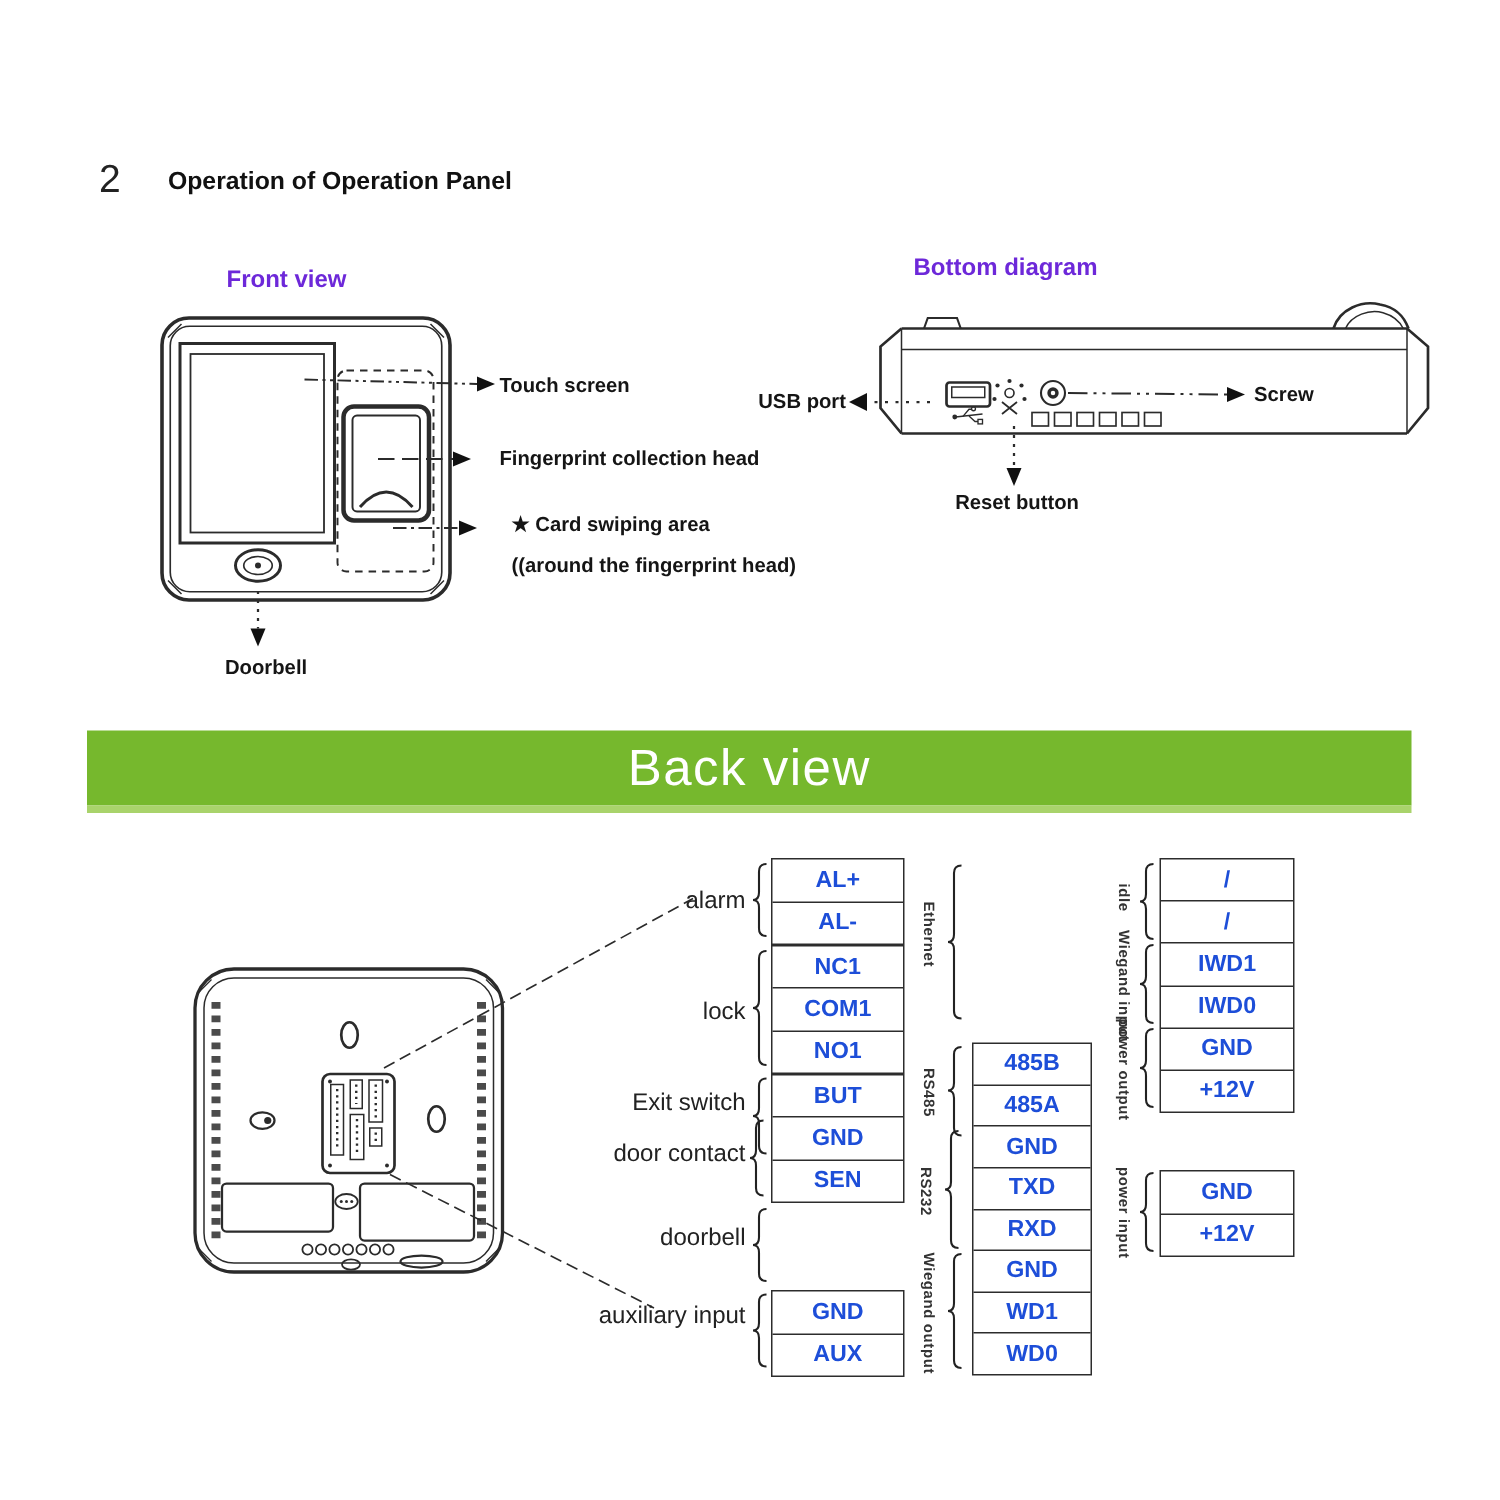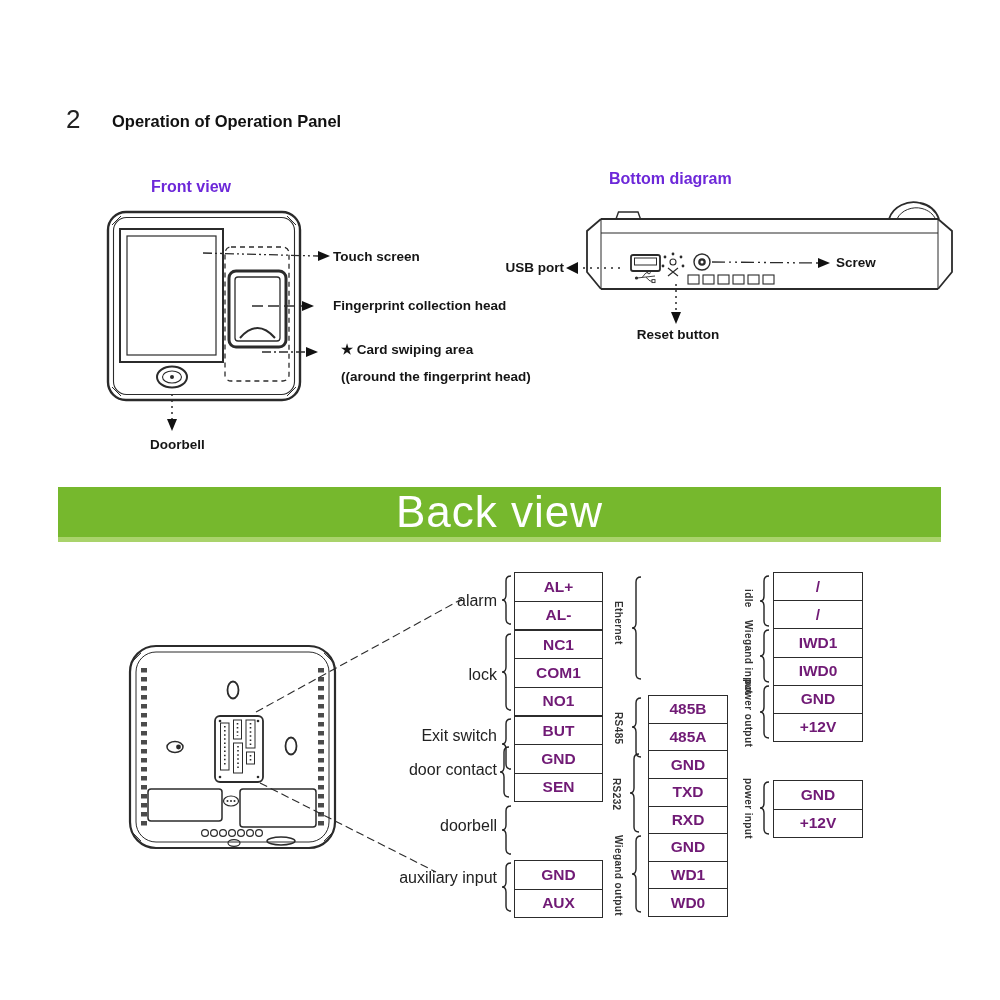--- a/index.html
+++ b/index.html
@@ -6,25 +6,25 @@
   #page{position:relative;width:1000px;height:1000px;background:#fff;overflow:hidden;
         font-family:"Liberation Sans",sans-serif;color:#1b1b1b;}
   .abs{position:absolute;}
   svg{position:absolute;left:0;top:0;pointer-events:none;}
   .h-num{font-size:26px;font-weight:400;color:#222;}
   .h-title{font-size:16.5px;font-weight:700;color:#111;}
   .fig-title{font-size:16px;font-weight:700;color:#6d28d9;}
   .dlabel{font-size:13.5px;font-weight:600;color:#151515;white-space:nowrap;}
   .banner{background:#76b82d;}
   .banner-strip{background:#a9d36b;}
-  .banner-text{width:100%;text-align:center;line-height:50px;font-size:44px;font-weight:400;
+  .banner-text{width:100%;text-align:center;line-height:50px;font-size:34px;font-weight:400;
                letter-spacing:1px;color:#fff;}
   .tgroup{position:absolute;border:1.6px solid #2c2c2c;display:flex;flex-direction:column;background:#fff;}
   .tcell{flex:1;display:flex;align-items:center;justify-content:center;
-         font-size:15.5px;font-weight:600;color:#701a75;}
+         font-size:15.5px;font-weight:600;color:#1d4ed8;}
   .tcell + .tcell{border-top:1.4px solid #2c2c2c;}
   .blabel{position:absolute;width:115px;text-align:right;font-size:16px;color:#222;white-space:nowrap;}
   .vlabel{position:absolute;writing-mode:vertical-rl;font-size:10px;font-weight:600;color:#333;
           letter-spacing:0.4px;white-space:nowrap;}
 </style>
 </head>
 <body>
 
 <div id="page">
 

